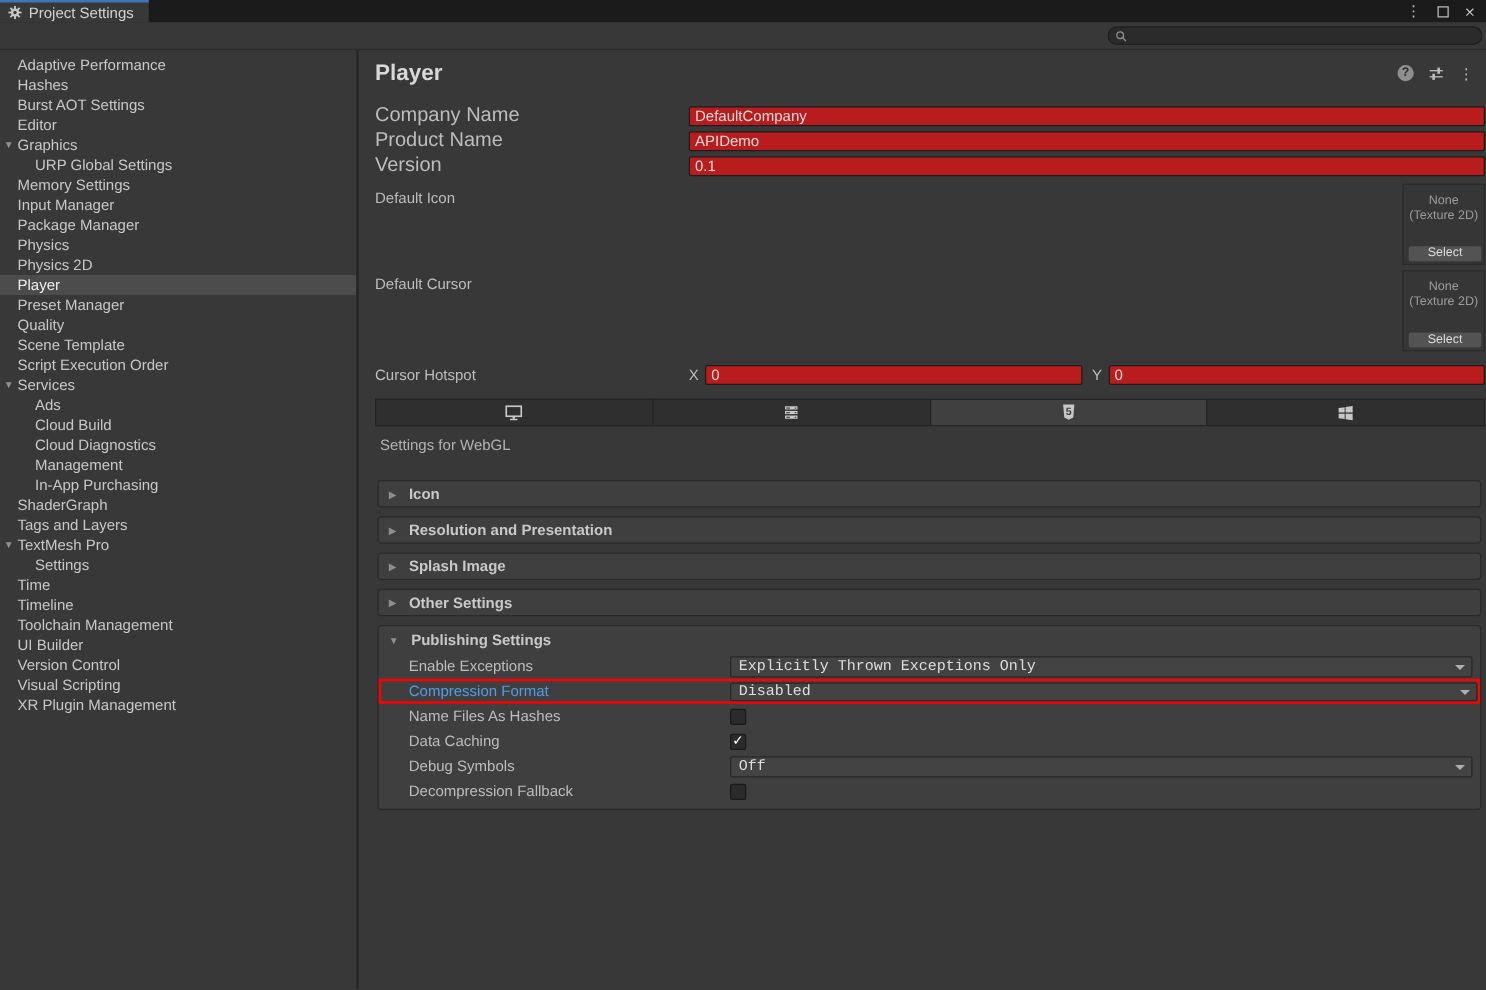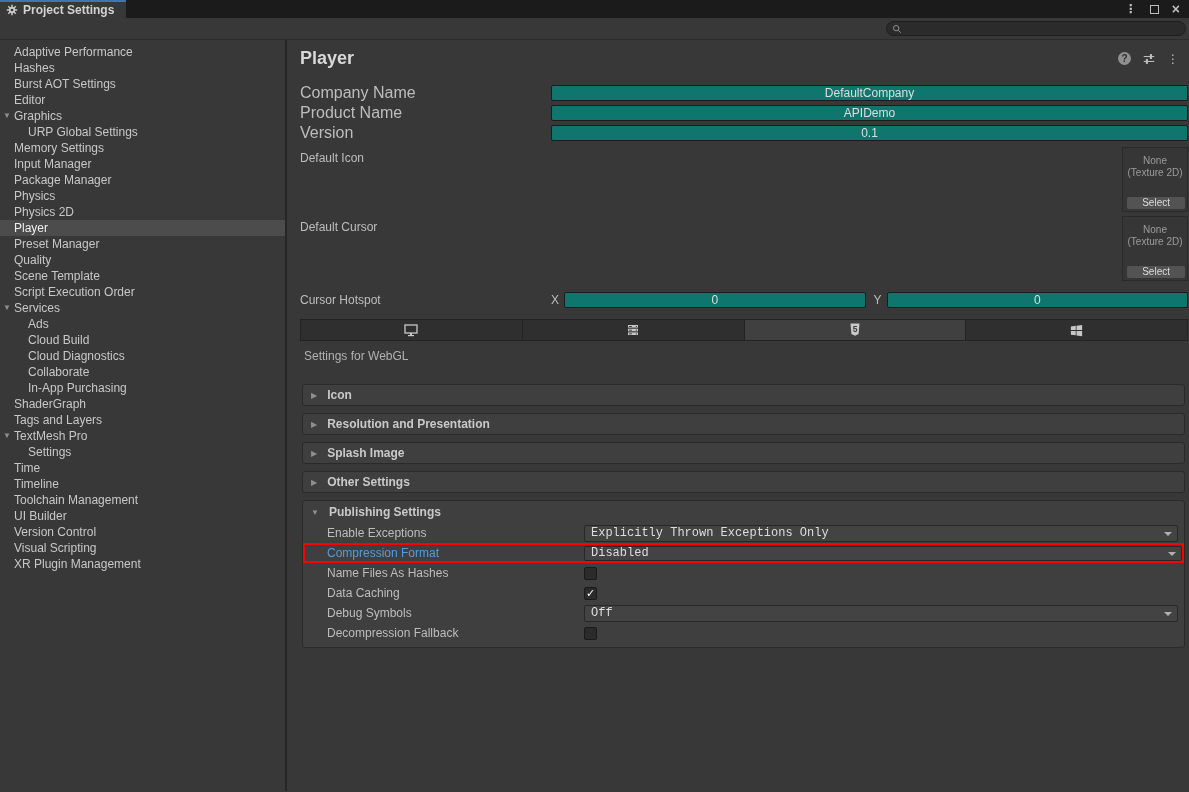--- a/index.html
+++ b/index.html
@@ -1,21 +1,21 @@
 <!DOCTYPE html>
 <html style="--accent: #3d76b8; --highlight: #ff0000; --highlight-label: #4f9ee3;"><head>
 <meta charset="utf-8">
 <style>
   * { margin:0; padding:0; box-sizing:border-box; }
   html,body { width:1189px; height:792px; overflow:hidden; background:#383838;
     font-family:"Liberation Sans","DejaVu Sans",sans-serif; }
   .window { width:1189px; height:792px; position:relative; background:#383838; }
 
   
-  .titlebar { height:18px; background:#1b1b1b; display:flex; align-items:stretch;font-weight:bold; }
+  .titlebar { height:18px; background:#1b1b1b; display:flex; align-items:stretch; }
   .doctab { display:flex; align-items:center; gap:5px; padding:0 12px 0 6px;
     background:#383838; border-top:2px solid var(--accent,#3d76b8); color:#d2d2d2; font-size:12px; }
   .titlebar-right { margin-left:auto; display:flex; align-items:center; gap:13px; padding-right:9px; color:#bdbdbd; }
   .kebab { font-size:12px; color:#bdbdbd; line-height:1; cursor:default; }
   .maxbox { width:9px; height:9px; border:1px solid #bdbdbd; display:inline-block; }
   .closex { font-size:14px; color:#bdbdbd; line-height:1; }
 
   
   .toolbar { height:22px; background:#383838; border-bottom:1px solid #2b2b2b; position:relative; }
   .search { position:absolute; right:3px; top:3px; width:300px; height:15px; background:#2b2b2b;
@@ -35,22 +35,22 @@
   .main-header { display:flex; align-items:center; padding:8px 10px 0 13px; }
   .main-title { font-size:18px; font-weight:bold; color:#d8d8d8; }
   .header-icons { margin-left:auto; display:flex; gap:11px; align-items:center; }
   .helpcircle { width:13px; height:13px; border-radius:50%; background:#8f8f8f; color:#2f2f2f;
     font-size:10px; font-weight:bold; display:flex; align-items:center; justify-content:center; }
 
   
   .form { margin:14px 1px 0 13px; }
   .frow { display:flex; align-items:center; height:20px; }
   .frow .flabel { width:251px; font-size:16px; color:#bdbdbd; }
-  .tfield { flex:1; height:16px; background:#0f766e; border:1px solid #1c1c1c; border-radius:2px;
-    color:#dedede; font-size:12px; padding:0 4px; font-family:inherit; outline:none;text-align:center; }
+  .tfield { flex:1; height:16px; background:#b91c1c; border:1px solid #1c1c1c; border-radius:2px;
+    color:#dedede; font-size:12px; padding:0 4px; font-family:inherit; outline:none; }
 
   
   .wellrow { position:relative; height:69px; margin:0 1px 0 13px; }
   .wellrow.first { margin-top:4px; }
   .wellrow .flabel { font-size:12px; color:#bdbdbd; padding-top:4px; display:inline-block; }
   .well { position:absolute; right:0; top:0; width:66px; height:65px; background:#363636;
     border:1px solid #2a2a2a; }
   .well .none { text-align:center; font-size:10px; color:#9c9c9c; margin-top:7px; line-height:12px; }
   .selectbtn { position:absolute; right:2px; bottom:2px; background:#535353; color:#dcdcdc;
     font-size:10px; line-height:12px; padding:0 15px; border-radius:2px; }
@@ -156,21 +156,21 @@
         <div class="side-item"><span>Physics 2D</span></div>
         <div class="side-item selected"><span>Player</span></div>
         <div class="side-item"><span>Preset Manager</span></div>
         <div class="side-item"><span>Quality</span></div>
         <div class="side-item"><span>Scene Template</span></div>
         <div class="side-item"><span>Script Execution Order</span></div>
         <div class="side-item"><span class="tri">▼</span><span>Services</span></div>
         <div class="side-item indent"><span>Ads</span></div>
         <div class="side-item indent"><span>Cloud Build</span></div>
         <div class="side-item indent"><span>Cloud Diagnostics</span></div>
-        <div class="side-item indent"><span>Collaborate</span></div>
+        <div class="side-item indent"><span>Management</span></div>
         <div class="side-item indent"><span>In-App Purchasing</span></div>
         <div class="side-item"><span>ShaderGraph</span></div>
         <div class="side-item"><span>Tags and Layers</span></div>
         <div class="side-item"><span class="tri">▼</span><span>TextMesh Pro</span></div>
         <div class="side-item indent"><span>Settings</span></div>
         <div class="side-item"><span>Time</span></div>
         <div class="side-item"><span>Timeline</span></div>
         <div class="side-item"><span>Toolchain Management</span></div>
         <div class="side-item"><span>UI Builder</span></div>
         <div class="side-item"><span>Version Control</span></div>

